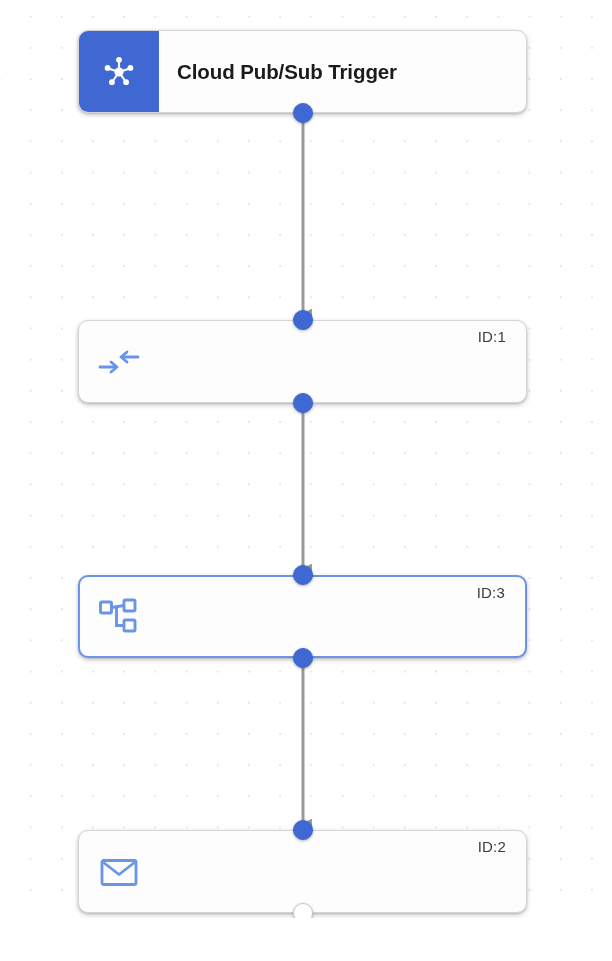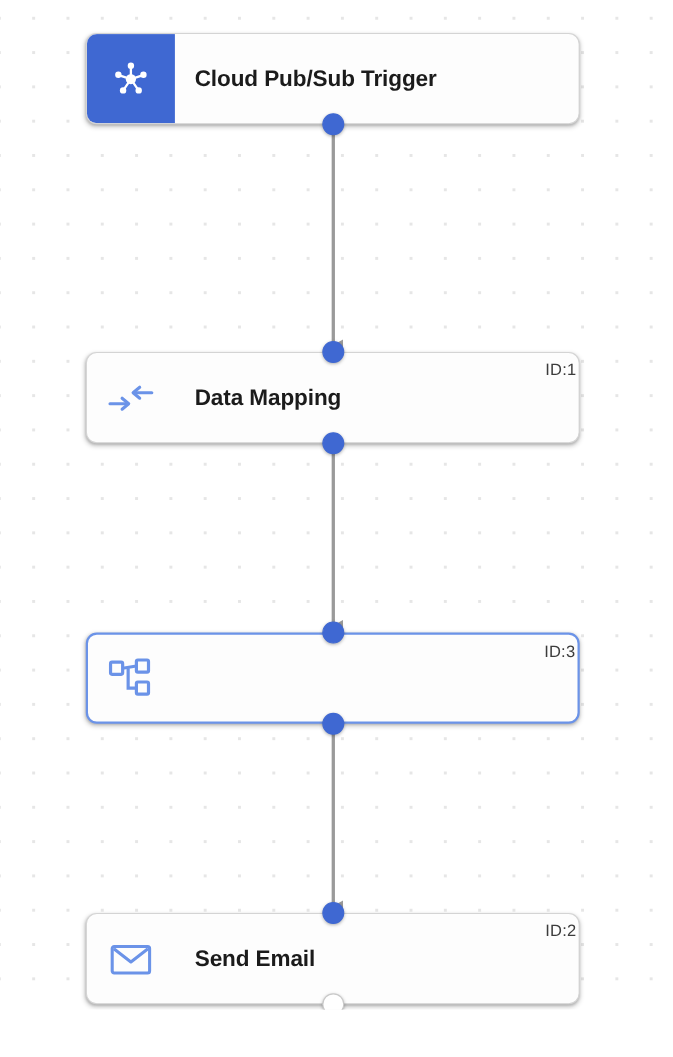--- a/index.html
+++ b/index.html
@@ -72,21 +72,21 @@
     font-weight: bold;
     color: #1b1b1b;
     letter-spacing: -0.1px;
     white-space: nowrap;
     margin-left: 18px;
   }
   .node.selected .node-title { margin-left: 17px; }
 
   .node-id {
     position: absolute;
-    right: 2px;
+    right: 20px;
     top: 7px;
     font-size: 15px;
     font-weight: normal;
     color: #3c3c3c;
     letter-spacing: 0.2px;
   }
 
   
   .port {
     position: absolute;
@@ -154,21 +154,20 @@
     <div class="icon-plain">
       <svg width="46" height="34" viewBox="0 0 46 34">
         <g fill="none" stroke="#6b93e8" stroke-width="2.8" stroke-linecap="round" stroke-linejoin="round">
           <line x1="4" y1="22" x2="19" y2="22"></line>
           <polyline points="15,17 21,22 15,27"></polyline>
           <line x1="42" y1="12" x2="27" y2="12"></line>
           <polyline points="31,7 25,12 31,17"></polyline>
         </g>
       </svg>
     </div>
-    <div class="node-title">Data Mapping</div>
     <div class="node-id">ID:1</div>
   </div>
   <div class="port filled" style="top:310px;"></div>
   <div class="port filled" style="top:393px;"></div>
 
   <div class="node selected" style="top:575px;">
     <div class="icon-plain">
       <svg width="42" height="40" viewBox="0 0 42 40">
         <g fill="none" stroke="#6b93e8" stroke-width="2.9">
           <rect x="2.5" y="5" width="11" height="11" rx="1.3"></rect>
@@ -186,19 +185,18 @@
 
   <div class="node" style="top:830px;">
     <div class="icon-plain">
       <svg width="42" height="34" viewBox="0 0 42 34">
         <g fill="none" stroke="#6b93e8" stroke-width="2.8" stroke-linejoin="round">
           <rect x="4" y="5.5" width="34" height="24" rx="1.8"></rect>
           <polyline points="5.5,7.5 21,19.5 36.5,7.5"></polyline>
         </g>
       </svg>
     </div>
-    <div class="node-title">Send Email</div>
     <div class="node-id">ID:2</div>
   </div>
   <div class="port filled" style="top:820px;"></div>
   <div class="port hollow" style="top:903px;"></div>
 
 </div>
 
 </body></html>

